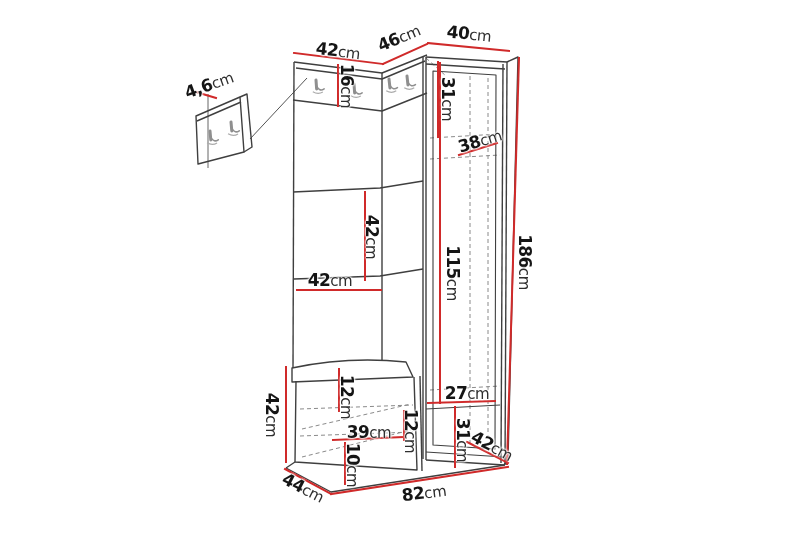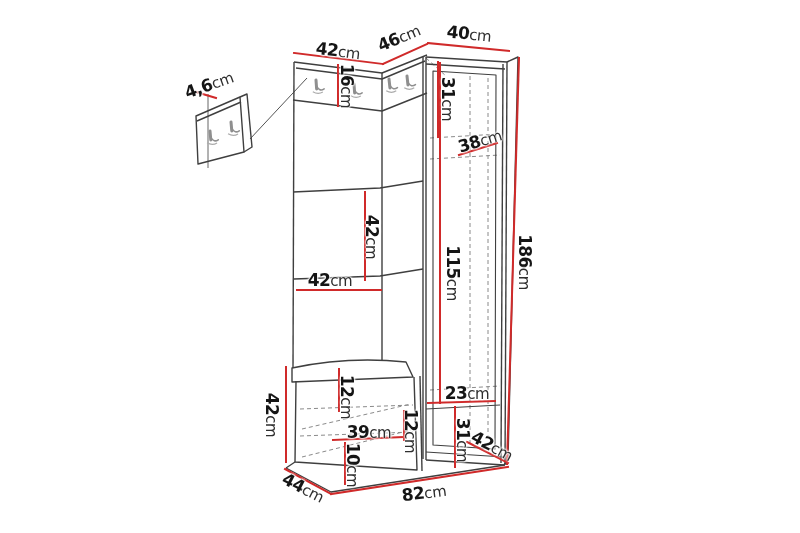--- a/index.html
+++ b/index.html
@@ -127,19 +127,19 @@
       <div class="dim-label" style="left: 480px; top: 141px; transform: translate(-50%, -50%) rotate(-17deg);"><span class="num">38</span><span class="unit">cm</span></div>
       <div class="dim-label" style="left: 371px; top: 237px; transform: translate(-50%, -50%) rotate(90deg);"><span class="num">42</span><span class="unit">cm</span></div>
       <div class="dim-label" style="left: 330px; top: 280px; transform: translate(-50%, -50%) rotate(0deg);"><span class="num">42</span><span class="unit">cm</span></div>
       <div class="dim-label" style="left: 452px; top: 273px; transform: translate(-50%, -50%) rotate(90deg);"><span class="num">115</span><span class="unit">cm</span></div>
       <div class="dim-label" style="left: 524px; top: 262px; transform: translate(-50%, -50%) rotate(90deg);"><span class="num">186</span><span class="unit">cm</span></div>
       <div class="dim-label" style="left: 271px; top: 415px; transform: translate(-50%, -50%) rotate(90deg);"><span class="num">42</span><span class="unit">cm</span></div>
       <div class="dim-label" style="left: 346px; top: 397px; transform: translate(-50%, -50%) rotate(90deg);"><span class="num">12</span><span class="unit">cm</span></div>
       <div class="dim-label" style="left: 369px; top: 432px; transform: translate(-50%, -50%) rotate(0deg);"><span class="num">39</span><span class="unit">cm</span></div>
       <div class="dim-label" style="left: 410px; top: 431px; transform: translate(-50%, -50%) rotate(90deg);"><span class="num">12</span><span class="unit">cm</span></div>
       <div class="dim-label" style="left: 352px; top: 465px; transform: translate(-50%, -50%) rotate(90deg);"><span class="num">10</span><span class="unit">cm</span></div>
-      <div class="dim-label" style="left: 467px; top: 393px; transform: translate(-50%, -50%) rotate(0deg);"><span class="num">23</span><span class="unit">cm</span></div>
+      <div class="dim-label" style="left: 467px; top: 393px; transform: translate(-50%, -50%) rotate(0deg);"><span class="num">27</span><span class="unit">cm</span></div>
       <div class="dim-label" style="left: 462px; top: 440px; transform: translate(-50%, -50%) rotate(90deg);"><span class="num">31</span><span class="unit">cm</span></div>
       <div class="dim-label" style="left: 492px; top: 446px; transform: translate(-50%, -50%) rotate(28deg);"><span class="num">42</span><span class="unit">cm</span></div>
       <div class="dim-label" style="left: 303px; top: 488px; transform: translate(-50%, -50%) rotate(27deg);"><span class="num">44</span><span class="unit">cm</span></div>
       <div class="dim-label" style="left: 424px; top: 493px; transform: translate(-50%, -50%) rotate(-7deg);"><span class="num">82</span><span class="unit">cm</span></div>
     </div>
 </div>
 
 </body></html>

